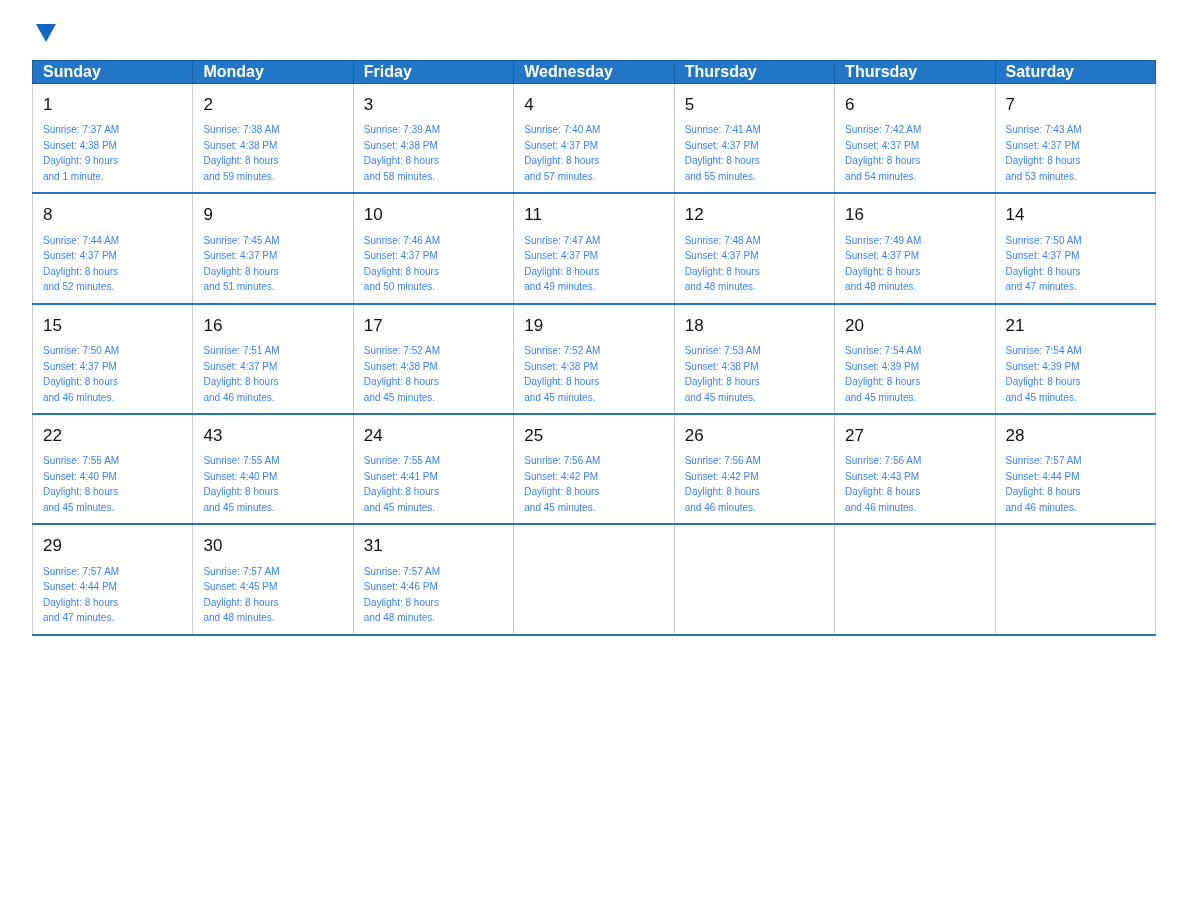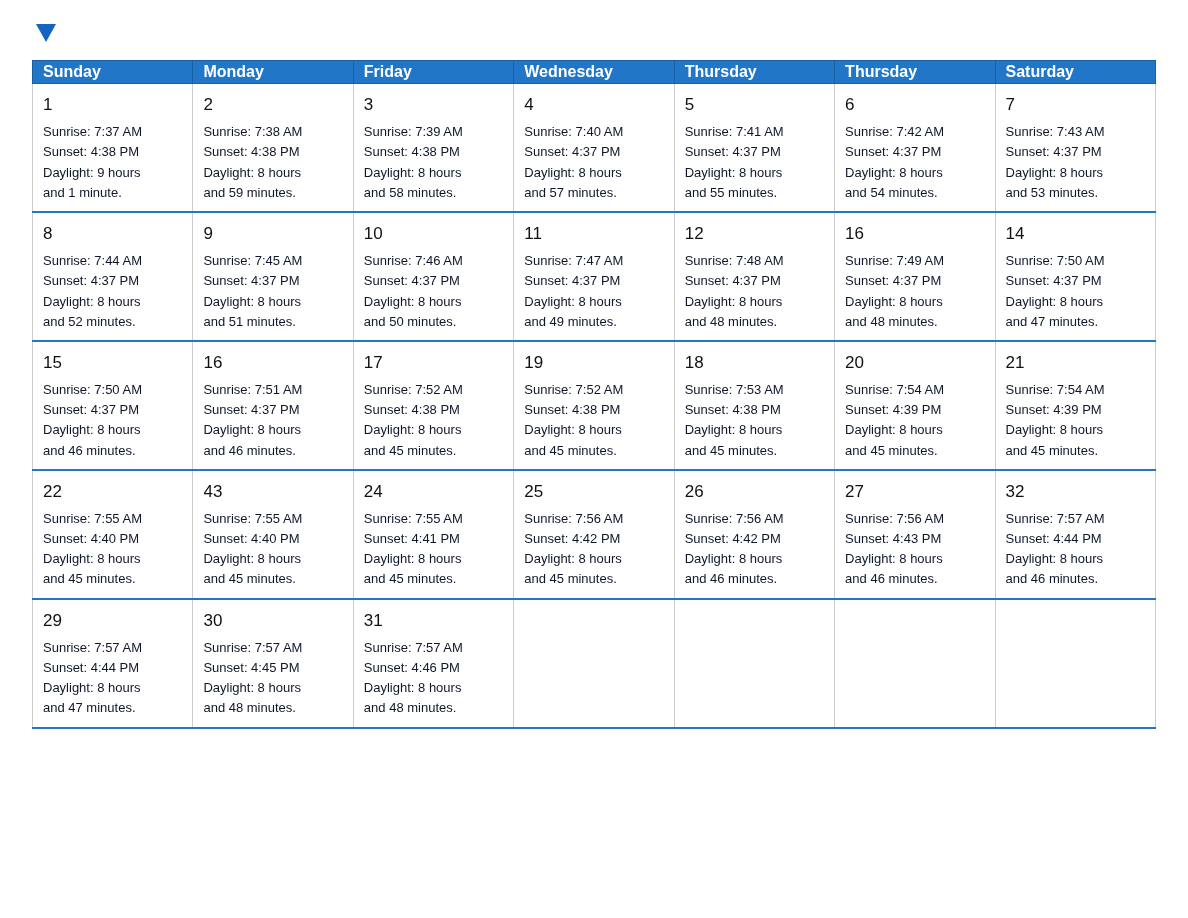--- a/index.html
+++ b/index.html
@@ -87,22 +87,22 @@
       border-bottom: 2px solid #2176c7;
     }
     .day-number {
       font-size: 17px;
       font-weight: normal;
       color: #111;
       display: block;
       margin-bottom: 4px;
     }
     .day-info {
-      font-size: 13px;
-      color: #0f172a;
+      font-size: 10px;
+      color: #3b82f6;
       line-height: 1.55;
     }
     tbody td:first-child .day-number,
     tbody td:last-child .day-number {
       color: #111;
     }
     .empty-cell {
       background: #fff;
     }
   </style>
@@ -245,21 +245,21 @@
         </td>
         <td>
           <span class="day-number">26</span>
           <div class="day-info">Sunrise: 7:56 AM<br>Sunset: 4:42 PM<br>Daylight: 8 hours<br>and 46 minutes.</div>
         </td>
         <td>
           <span class="day-number">27</span>
           <div class="day-info">Sunrise: 7:56 AM<br>Sunset: 4:43 PM<br>Daylight: 8 hours<br>and 46 minutes.</div>
         </td>
         <td>
-          <span class="day-number">32</span>
+          <span class="day-number">28</span>
           <div class="day-info">Sunrise: 7:57 AM<br>Sunset: 4:44 PM<br>Daylight: 8 hours<br>and 46 minutes.</div>
         </td>
       </tr>
       <tr>
         <td>
           <span class="day-number">29</span>
           <div class="day-info">Sunrise: 7:57 AM<br>Sunset: 4:44 PM<br>Daylight: 8 hours<br>and 47 minutes.</div>
         </td>
         <td>
           <span class="day-number">30</span>

